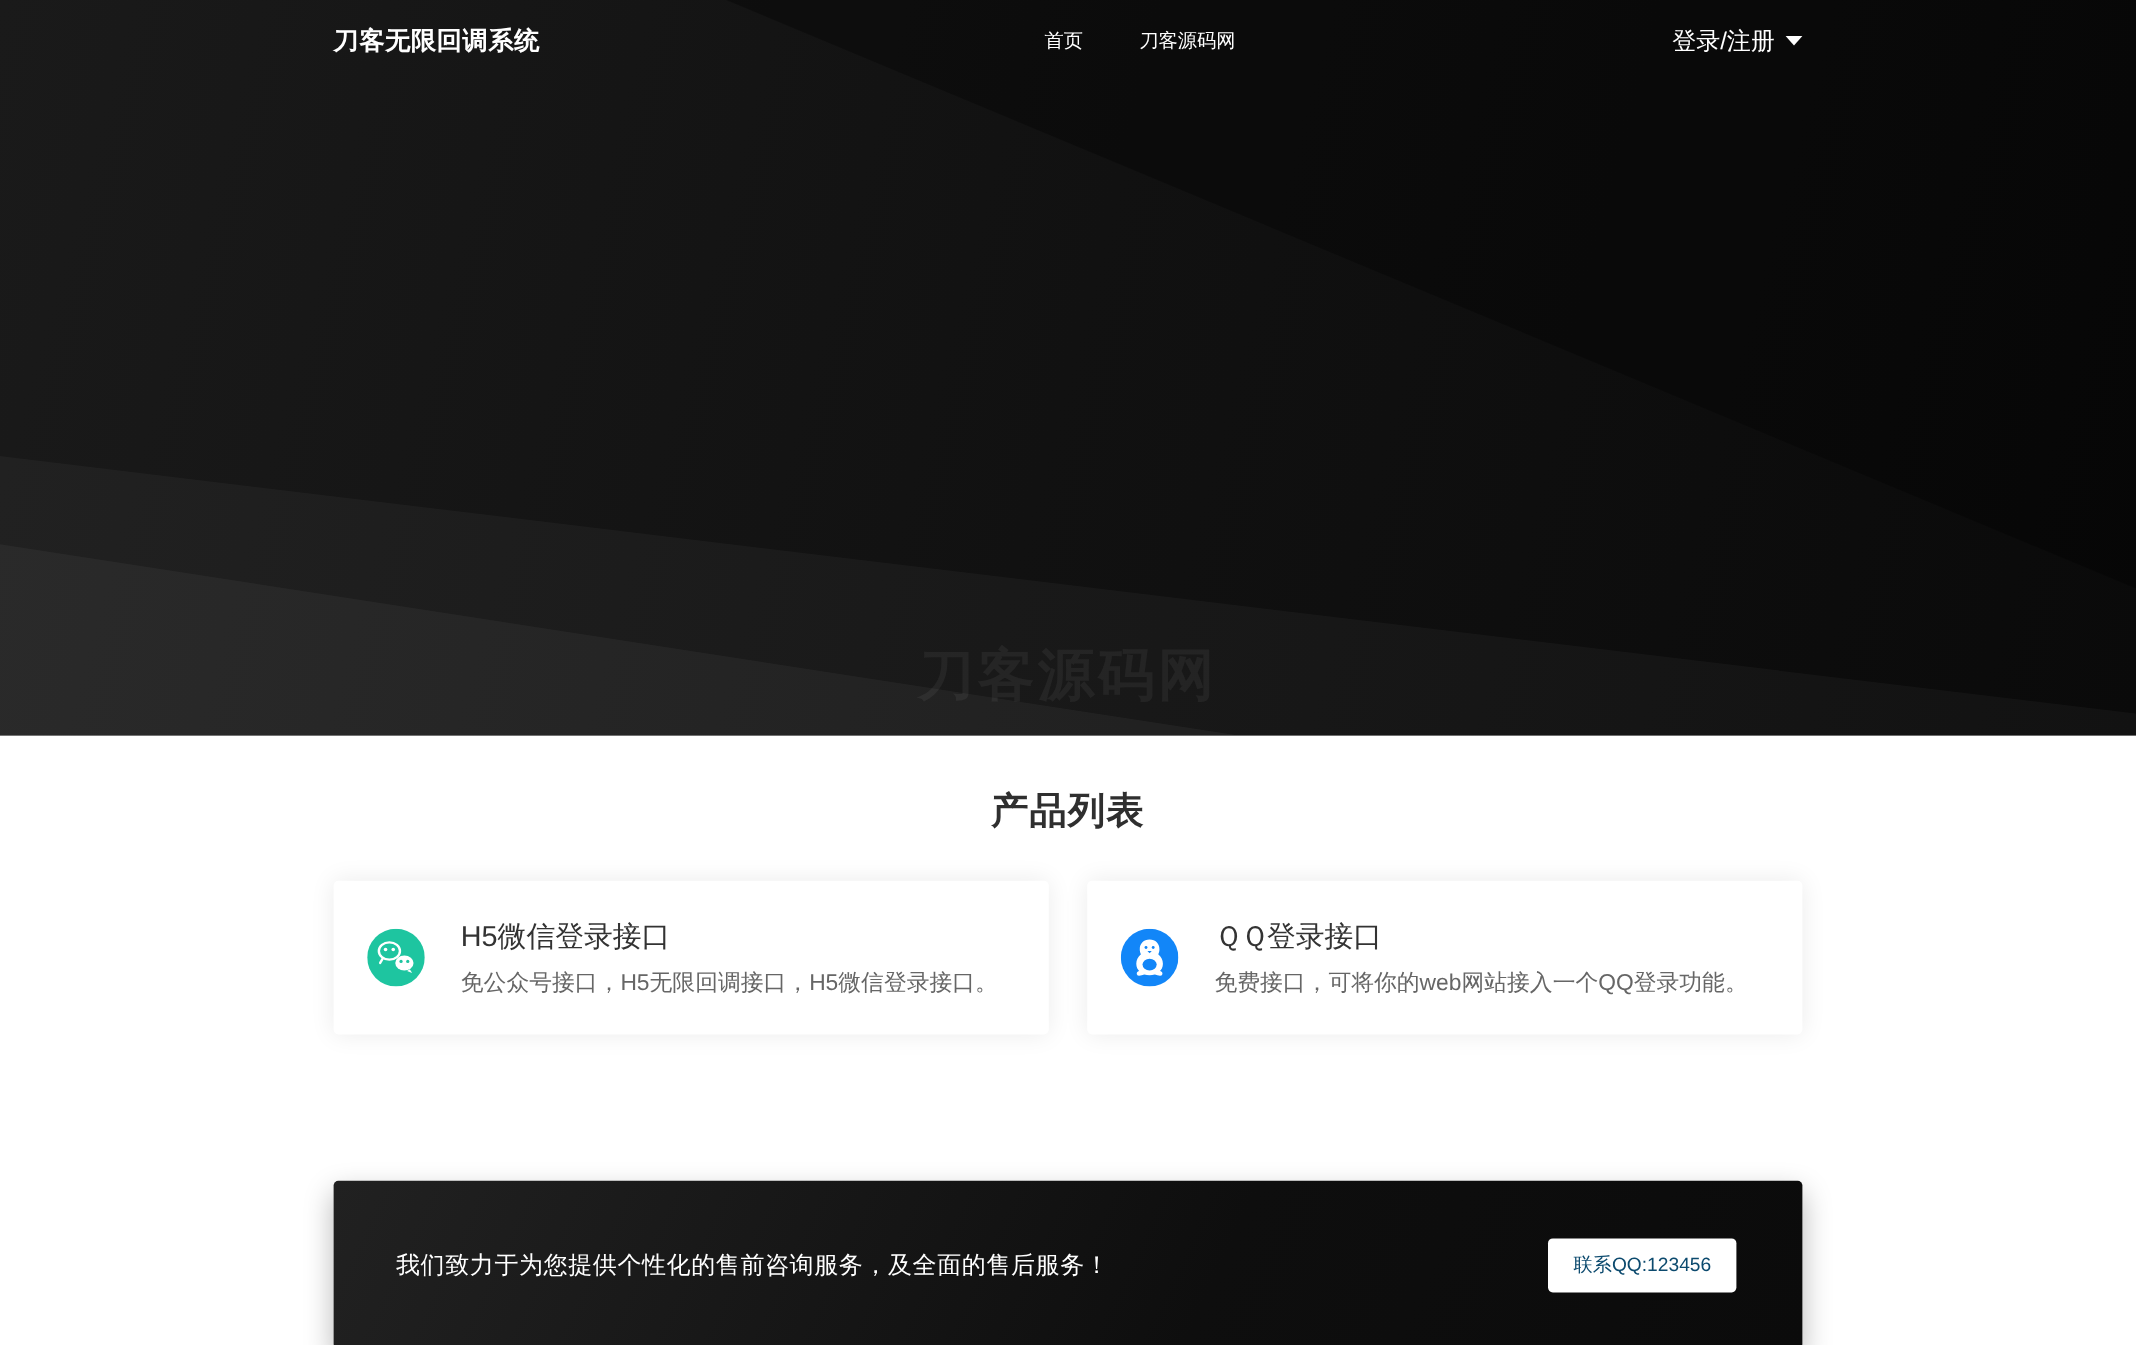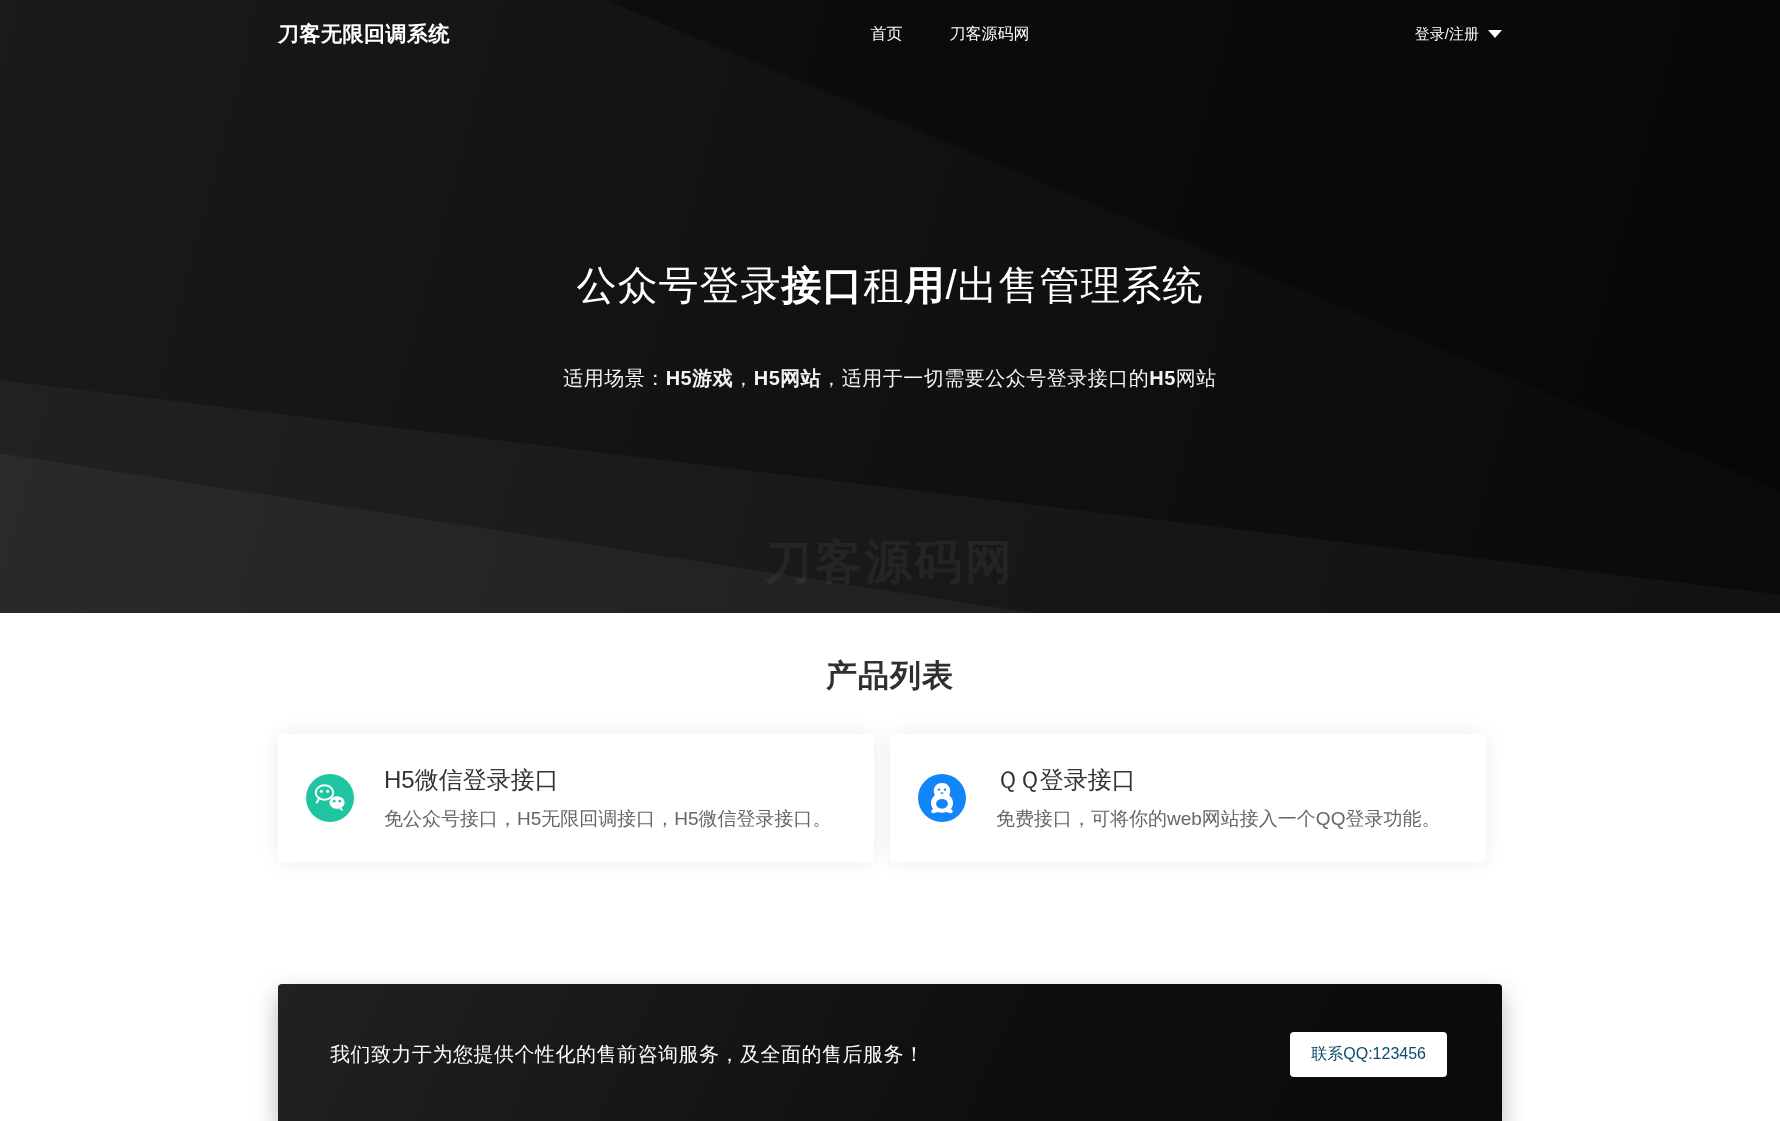--- a/index.html
+++ b/index.html
@@ -16,40 +16,40 @@
   .facet-bottom-band { background:rgba(255,255,255,0.035); clip-path:polygon(0 62%,100% 97%,100% 100%,0 100%); }
   .facet-bottom-left { background:rgba(255,255,255,0.045); clip-path:polygon(0 74%,58% 100%,0 100%); }
 
   .navbar { position:relative; height:68px; z-index:5; }
   .nav-inner { display:flex; align-items:center; height:68px; }
   .logo { color:#fff; font-size:21px; font-weight:700; letter-spacing:0.5px; cursor:pointer; }
   .nav { position:absolute; left:calc(50% + 60px); transform:translateX(-50%);
          display:flex; gap:47px; }
   .nav a { color:#fff; font-size:16px; text-decoration:none; cursor:pointer; }
   .login { margin-left:auto; display:flex; align-items:center; gap:9px;
-           color:#fff; font-size:15px; cursor:pointer; }
+           color:#fff; font-size:20px; cursor:pointer; }
   .caret { display:inline-block; width:0; height:0;
            border-left:7px solid transparent; border-right:7px solid transparent;
            border-top:8px solid #fff; }
 
   .hero-content { position:relative; z-index:4; text-align:center; padding-top:190px; }
   .hero-title { color:#fff; font-size:40px; font-weight:400; letter-spacing:1px; }
   .hero-title b { font-weight:800; }
   .hero-sub { margin-top:52px; color:#f2f2f2; font-size:20px; font-weight:400; letter-spacing:0.5px; }
   .hero-sub b { font-weight:700; }
 
   .watermark { position:absolute; z-index:2; left:50%; top:531px; transform:translateX(-50%);
                font-size:47px; font-weight:800; letter-spacing:3px; white-space:nowrap;
                color:rgba(255,255,255,0.055); }
 
   
   .products { padding-top:42px; }
   .section-title { text-align:center; font-size:31px; font-weight:700; color:#2f2f2f;
                    letter-spacing:1px; }
-  .cards { display:flex; gap:16px; margin-top:37px; }
+  .cards { display:flex; gap:32px; margin-top:37px; }
   .card { width:596px; height:128px; background:#fff; border-radius:4px;
           box-shadow:0 0 20px rgba(0,0,0,0.08); display:flex; align-items:center;
           padding:0 28px; cursor:pointer; }
   .card-icon { width:48px; height:48px; flex-shrink:0; }
   .card-text { margin-left:30px; }
   .card-title { font-size:24px; color:#333; font-weight:400; margin-bottom:10px; }
   .card-desc { font-size:19px; color:#666; }
 
   
   .footer-bar { margin-top:122px; height:140px; border-radius:4px;
@@ -77,24 +77,20 @@
         <a>首页</a>
         <a>刀客源码网</a>
       </nav>
       <div class="login">
         <span>登录/注册</span>
         <span class="caret"></span>
       </div>
     </div>
   </header>
 
-  <div class="hero-content">
-    <h1 class="hero-title"><span>公众号登录</span><b>接口</b><span>租</span><b>用</b><span>/出售管理系统</span></h1>
-    <p class="hero-sub"><span>适用场景：</span><b>H5游戏</b><span>，</span><b>H5网站</b><span>，适用于一切需要公众号登录接口的</span><b>H5</b><span>网站</span></p>
-  </div>
 
   <div class="watermark">刀客源码网</div>
 </section>
 
 <section class="products">
   <h2 class="section-title">产品列表</h2>
 
   <div class="inner">
     <div class="cards">
 

